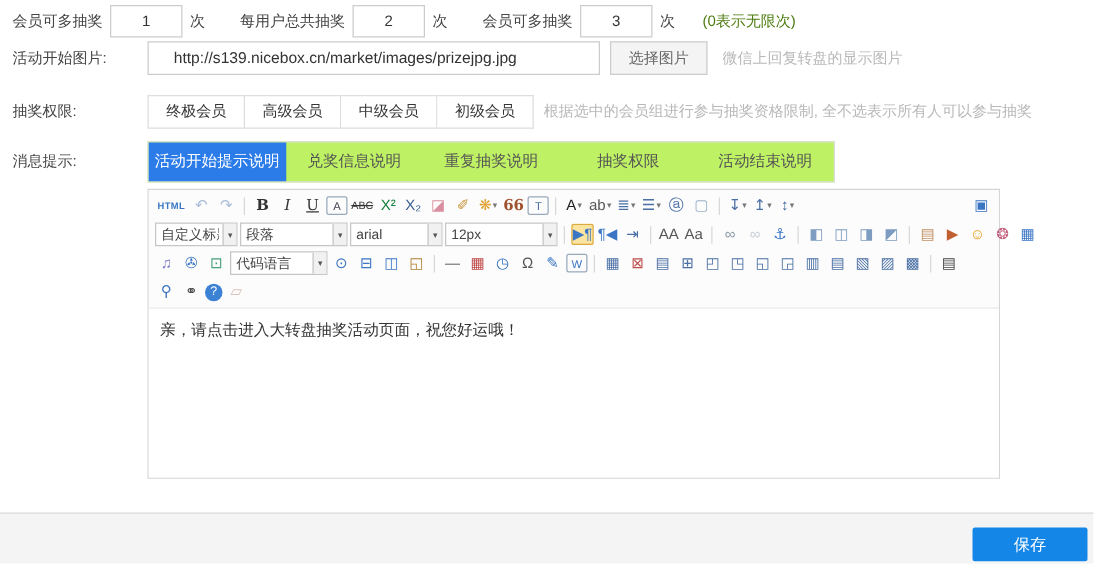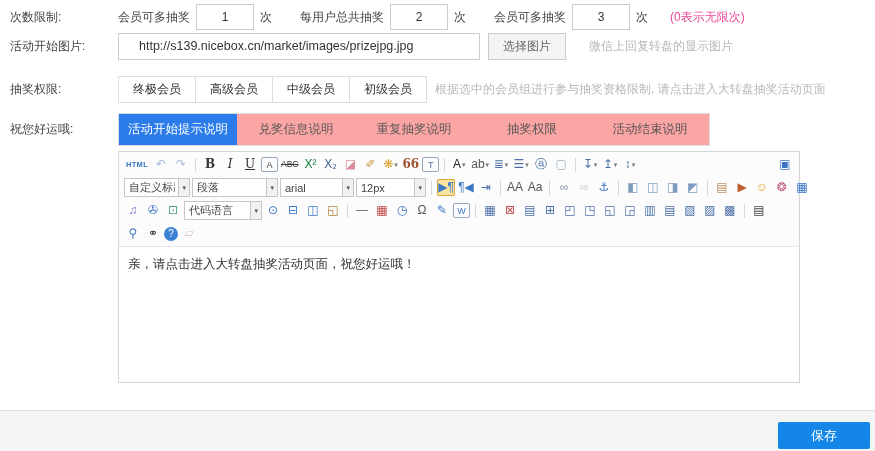--- a/index.html
+++ b/index.html
@@ -19,21 +19,21 @@
              font-size:12.5px;color:#333;font-family:"Liberation Sans",sans-serif;outline:none;}
   .choose-btn{height:27px;margin-left:8px;padding:0 14px;background:#f4f4f4;border:1px solid #ccc;
               color:#666;font-size:12px;cursor:pointer;font-family:"Liberation Sans",sans-serif;}
   #row-perm{top:75px;height:28px;}
   .seg{display:inline-flex;}
   .seg-btn{height:27px;line-height:25px;box-sizing:border-box;padding:0 14px;border:1px solid #ddd;
            border-left:none;font-size:12px;color:#333;background:#fff;cursor:pointer;}
   .seg-btn:first-child{border-left:1px solid #ddd;}
   #row-perm .hint{margin-left:8px;}
   #row-tabs{top:112px;height:34px;}
-  .tabbar{display:flex;width:592px;height:33px;border:1px solid #ddd;box-sizing:border-box;background:#fca5a5;}
+  .tabbar{display:flex;width:550px;height:33px;border:1px solid #ddd;box-sizing:border-box;background:#bef264;}
   .tab{flex:1;display:flex;align-items:center;justify-content:center;font-size:12.5px;color:#555;cursor:pointer;}
   .tab.active{background:#2b7ce9;color:#fff;}
   
   #editor{position:absolute;left:118px;top:151px;width:682px;height:232px;border:1px solid #d5d5d5;
           box-sizing:border-box;display:flex;flex-direction:column;background:#fff;}
   #toolbar{background:#fcfcfc;border-bottom:1px solid #e6e6e6;padding:1px 2px;}
   .tb-row{display:flex;align-items:center;gap:2px;padding:1px 3px;height:21px;}
   .tb-i{display:inline-flex;align-items:center;justify-content:center;min-width:16px;height:17px;
         font-size:12px;line-height:17px;color:#4a6fa5;cursor:pointer;border-radius:2px;padding:0 1px;}
   .tb-i.bold{font-weight:bold;font-family:"DejaVu Serif",serif;color:#333;}
@@ -59,53 +59,52 @@
           border-top:1px solid #dcdcdc;box-sizing:border-box;}
   #save-btn{position:absolute;right:5px;top:11px;width:92px;height:27px;background:#1486e8;border:none;
             color:#fff;font-size:13px;border-radius:2px;cursor:pointer;font-family:"Liberation Sans",sans-serif;}
 </style>
 </head>
 <body>
 
 <div id="app">
 
   <div class="row" id="row-limits">
-    <span class="flabel">次数限制:</span>
     <span class="ftext">会员可多抽奖</span>
     <input class="num-input gap-s" value="1" style="">
     <span class="ftext gap-g">次</span>
     <span class="ftext">每用户总共抽奖</span>
     <input class="num-input gap-s" value="2" style="">
     <span class="ftext gap-g">次</span>
     <span class="ftext">会员可多抽奖</span>
     <input class="num-input gap-s" value="3" style="">
     <span class="ftext" style="margin-right:22px">次</span>
-    <span class="hint" style="color:#ec4899">(0表示无限次)</span>
+    <span class="hint" style="color:#4d7c0f">(0表示无限次)</span>
   </div>
 
   <div class="row" id="row-image">
     <span class="flabel">活动开始图片:</span>
     <input class="url-input" value="http://s139.nicebox.cn/market/images/prizejpg.jpg" style="">
     <button class="choose-btn">选择图片</button>
-    <span class="hint" style="margin-left:23px">微信上回复转盘的显示图片</span>
+    <span class="hint" style="margin-left:12px">微信上回复转盘的显示图片</span>
   </div>
 
   <div class="row" id="row-perm">
     <span class="flabel">抽奖权限:</span>
     <span class="seg">
         <span class="seg-btn">终极会员</span>
         <span class="seg-btn">高级会员</span>
         <span class="seg-btn">中级会员</span>
         <span class="seg-btn">初级会员</span>
       </span>
-    <span class="hint">根据选中的会员组进行参与抽奖资格限制, 请点击进入大转盘抽奖活动页面</span>
+    <span class="hint">根据选中的会员组进行参与抽奖资格限制, 全不选表示所有人可以参与抽奖</span>
   </div>
 
   <div class="row" id="row-tabs">
-    <span class="flabel">祝您好运哦:</span>
+    <span class="flabel">消息提示:</span>
     <div class="tabbar">
         <div class="tab active">活动开始提示说明</div>
         <div class="tab">兑奖信息说明</div>
         <div class="tab">重复抽奖说明</div>
         <div class="tab">抽奖权限</div>
         <div class="tab">活动结束说明</div>
       </div>
   </div>
 
   <div id="editor">
@@ -147,21 +146,21 @@
             <span class="sel-arrow">▾</span>
           </span>
           <span class="tb-select" style="width: 86px;">
             <span class="sel-label">段落</span>
             <span class="sel-arrow">▾</span>
           </span>
           <span class="tb-select" style="width: 74px;">
             <span class="sel-label">arial</span>
             <span class="sel-arrow">▾</span>
           </span>
-          <span class="tb-select" style="width: 70px;">
+          <span class="tb-select" style="width: 90px;">
             <span class="sel-label">12px</span>
             <span class="sel-arrow">▾</span>
           </span>
           <span class="tb-sep"></span>
           <span class="tb-i act" style="color: rgb(59, 118, 196);">▶¶</span>
           <span class="tb-i" style="color: rgb(59, 118, 196);">¶◀</span>
           <span class="tb-i" style="color: rgb(74, 111, 165);">⇥</span>
           <span class="tb-sep"></span>
           <span class="tb-i" style="color: rgb(85, 85, 85);">AA</span>
           <span class="tb-i" style="color: rgb(85, 85, 85);">Aa</span>

